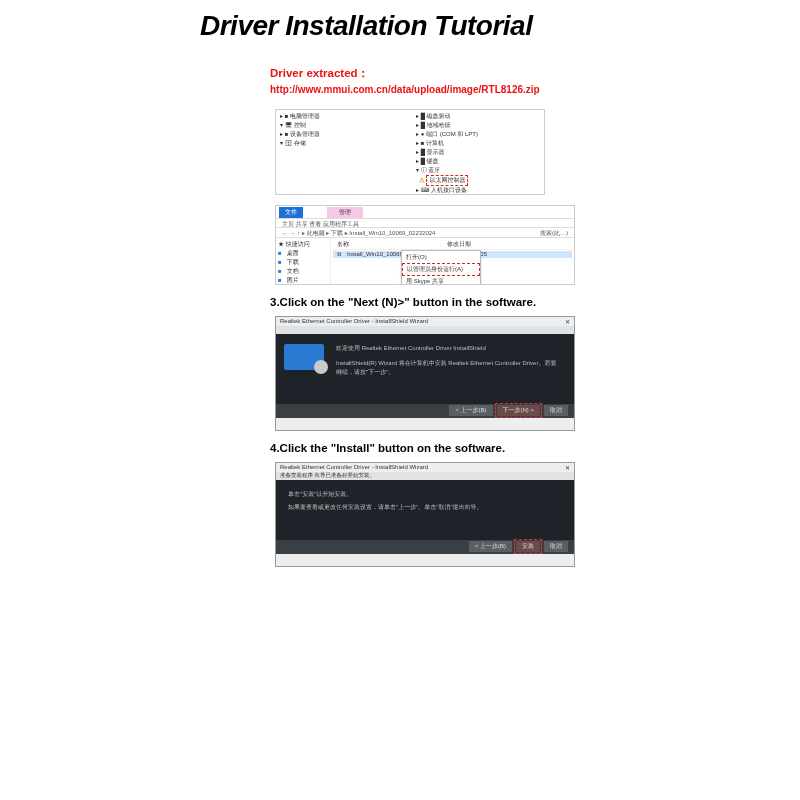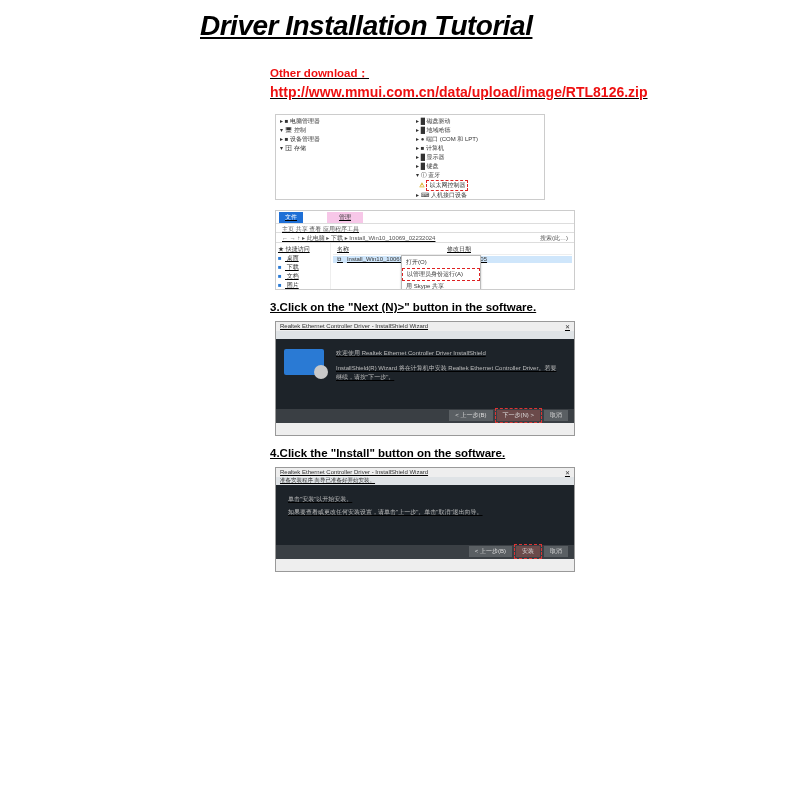--- a/index.html
+++ b/index.html
@@ -9,21 +9,20 @@
     background: #ffffff;
     font-family: Arial, Helvetica, sans-serif;
     overflow: hidden;
     position: relative;
   }
   .page {
     width: 800px;
     height: 800px;
     padding: 6px 116px 0 200px;
     position: relative;
-    text-decoration: underline;
   }
   .title {
     font-size: 28px;
     font-weight: 900;
     font-style: italic;
     color: #000;
     margin-top: 4px;
     margin-bottom: 24px;
     letter-spacing: -0.5px;
   }
@@ -37,21 +36,21 @@
     max-width: 320px;
   }
   .dl-label {
     font-size: 11.5px;
     font-weight: 700;
     color: #e11;
     margin-left: 70px;
     margin-bottom: 3px;
   }
   .dl-link {
-    font-size: 14px;
+    font-size: 10px;
     font-weight: 700;
     color: #e11;
     margin-left: 70px;
     margin-bottom: 14px;
     word-break: break-all;
   }
   .step-text {
     font-size: 11.5px;
     font-weight: 700;
     color: #000;
@@ -133,21 +132,21 @@
   .shot-dark .foot { height:12px; background:#eee; }
   .shot4 .dark { padding-left:12px; }
 </style>
 </head>
 <body>
 
 <div class="page">
   <div class="title">Driver Installation Tutorial</div>
 
 
-  <div class="dl-label">Other download：</div>
+  <div class="dl-label">Driver extracted：</div>
   <div class="dl-link">http://www.mmui.com.cn/data/upload/image/RTL8126.zip</div>
 
   <div class="shot-wrap">
     <div class="shot1">
       <div class="col1" id="s1c1">
           <div class="tree-line">▸ ■ 电脑管理器</div>
           <div class="tree-line">▾ 🖥 控制</div>
           <div class="tree-line">▸ ■ 设备管理器</div>
           <div class="tree-line"></div>
           <div class="tree-line">▾ 🗄 存储</div>

